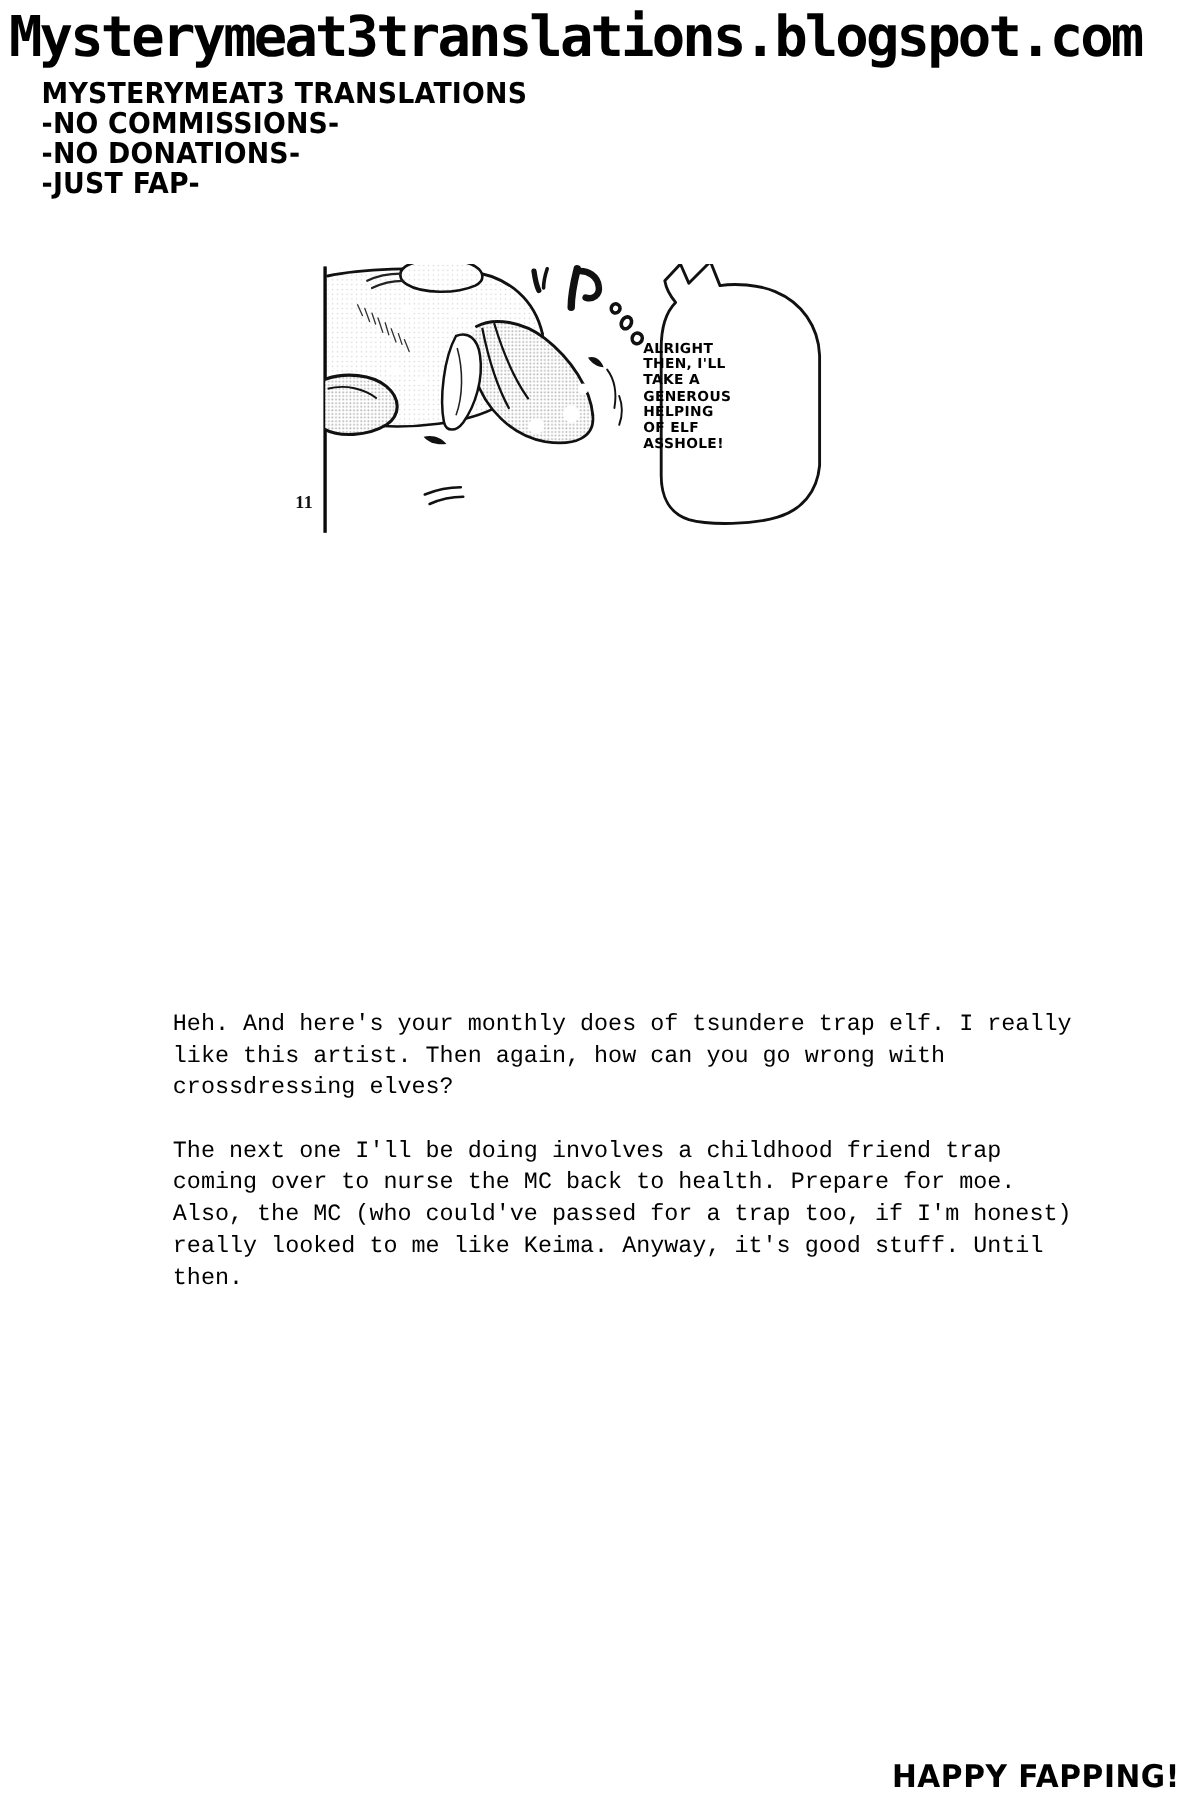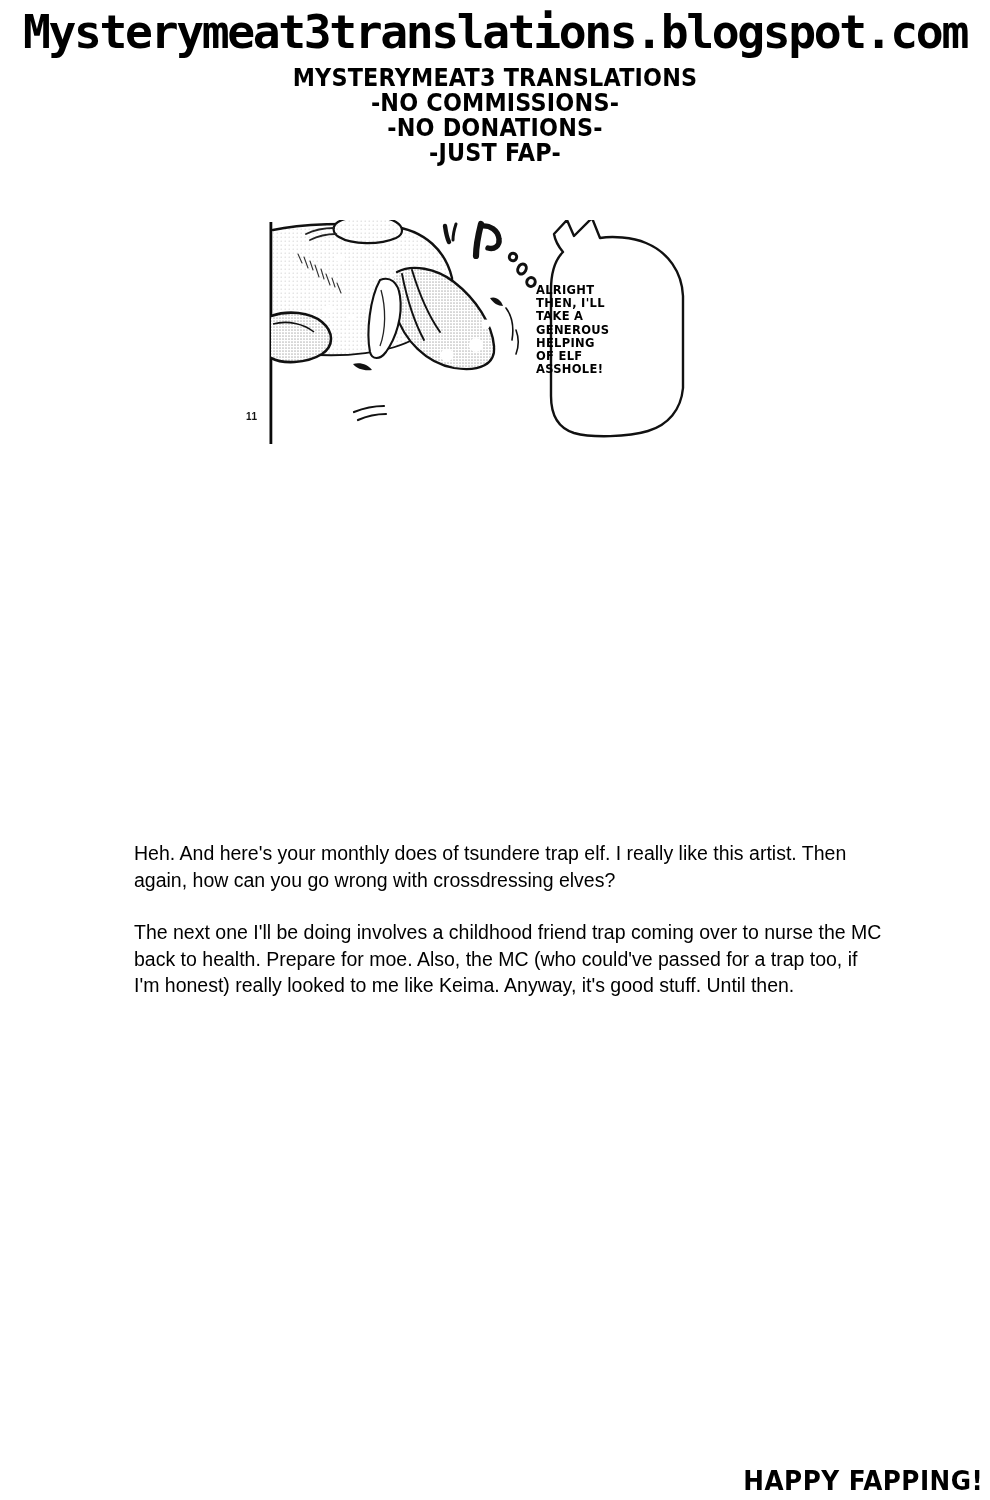--- a/index.html
+++ b/index.html
@@ -15,21 +15,20 @@
     font-family: "Liberation Serif", "DejaVu Serif", serif;
     color: #000000;
   }
 
   
   .header {
     position: absolute;
     left: 0;
     top: 0;
     width: 990px;
-    text-align: center;
   }
   .site-title {
     font-family: "DejaVu Sans Mono", "Liberation Mono", monospace;
     font-weight: bold;
     font-size: 47px;
     line-height: 52px;
     letter-spacing: -2.4px;
     white-space: nowrap;
     transform: scaleX(0.985);
     margin: 6px 0 0 0;
@@ -54,22 +53,22 @@
     top: 212px;
     width: 460px;
     height: 245px;
   }
   .panel-svg { display: block; }
 
   .page-number {
     position: absolute;
     left: 246px;
     top: 411px;
-    font-family: Liberation Sans, sans-serif;
-    font-size: 10px;
+    font-family: Liberation Serif, serif;
+    font-size: 15px;
     font-weight: bold;
     color: #111;
     letter-spacing: 0.5px;
   }
 
   
   .bubble-text {
     position: absolute;
     left: 536px;
     top: 284px;
@@ -80,24 +79,24 @@
     font-weight: bold;
     line-height: 13.2px;
     letter-spacing: 0.3px;
     color: #000;
     white-space: pre-line;
   }
 
   
   .notes {
     position: absolute;
-    left: 134px;
+    left: 144px;
     top: 840px;
     width: 752px;
-    font-family: Liberation Sans, sans-serif;
+    font-family: Liberation Mono, monospace;
     font-size: 19.5px;
     line-height: 26.5px;
     color: #000;
   }
   .notes p {
     margin: 0 0 26px 0;
   }
   .notes p:last-child { margin-bottom: 3px; }
 
   

